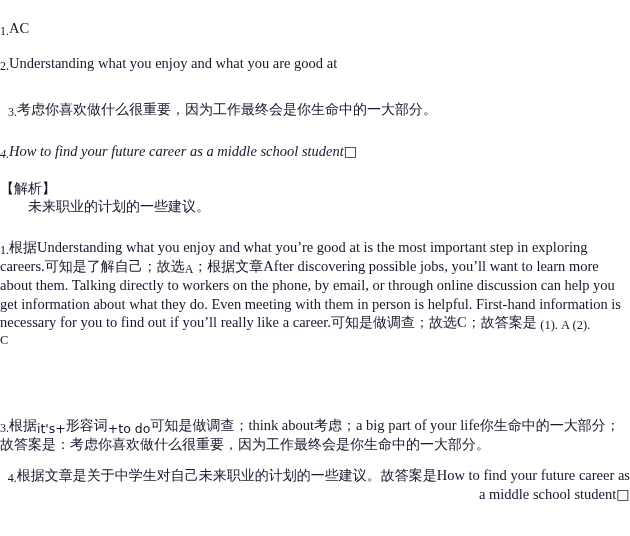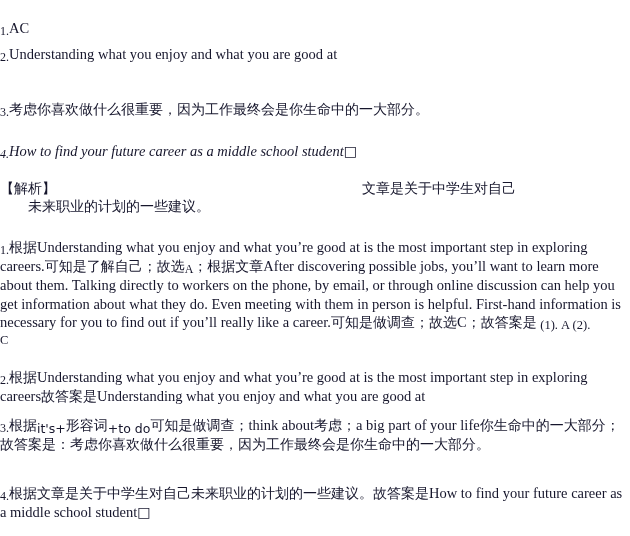--- a/index.html
+++ b/index.html
@@ -94,54 +94,50 @@
 </style>
 </head>
 <body>
 
 <div class="page">
 
   <div class="line" style="top:20px;">
     <span class="idx en">1.</span><span class="en">AC</span>
   </div>
 
-  <div class="line" style="top:46px;">
+  <div class="line" style="top:55px;">
     <span class="idx en">2.</span><span class="en">Understanding what you enjoy and what you are good at</span>
   </div>
 
-  <div class="line" style="top:101px;">
+  <div class="line" style="top:101px;padding-left:8px;">
     <span class="idx en">3.</span><span class="cjk">考虑你喜欢做什么很重要，因为工作最终会是你生命中的一大部分。</span>
   </div>
 
   <div class="line" style="top:143px;font-style:italic;">
     <span class="idx en">4.</span><span class="en">How to find your future career as a middle school student</span><span class="tofu">□</span>
   </div>
 
   <div class="hdr-row" style="top:180px;">
     <span class="bracket">【解析】</span>
-    <span class="cjk">文章是关于中学生对自己</span>
   </div>
 
   <div class="line" style="top:198px;margin-left:28px;">
     <span class="cjk">未来职业的计划的一些建议。</span>
   </div>
 
   <div class="para" style="top:238px;">
     <span class="idx en">1.</span><span class="cjk">根据</span><span class="en">Understanding what you enjoy and what you’re good at is the most important step in exploring careers.</span><span class="cjk">可知是了解自己；故选</span><span class="idx en">A</span><span class="cjk">；根据文章</span><span class="en">After discovering possible jobs, you’ll want to learn more about them. Talking directly to workers on the phone, by email, or through online discussion can help you get information about what they do. Even meeting with them in person is helpful. First-hand information is necessary for you to find out if you’ll really like a career.</span><span class="cjk">可知是做调查；故选</span><span class="en">C</span><span class="cjk">；故答案是</span> <span class="small en">(1). A (2).</span>
   </div>
 
   <div class="line" style="top:329px;">
     <span class="small en">C</span>
   </div>
 
-  <div class="para" style="top:368px;">
-    <span class="idx en">2.</span><span class="cjk">根据</span><span class="en">Understanding what you enjoy and what you’re good at is the most important step in exploring careers</span><span class="cjk">故答案是</span><span class="en">Understanding what you enjoy and what you are good at</span>
-  </div>
 
   <div class="para" style="top:416px;">
     <span class="idx en">3.</span><span class="cjk">根据</span><span class="sanssm">it's+</span><span class="cjk">形容词</span><span class="sanssm">+to do</span><span class="cjk">可知是做调查；</span><span class="en">think about</span><span class="cjk">考虑；</span><span class="en">a big part of your life</span><span class="cjk">你生命中的一大部分；故答案是：考虑你喜欢做什么很重要，因为工作最终会是你生命中的一大部分。</span>
   </div>
 
-  <div class="para" style="top:484px;">
+  <div class="para" style="top:466px;text-align:right;">
     <span class="idx en">4.</span><span class="cjk">根据文章是关于中学生对自己未来职业的计划的一些建议。故答案是</span><span class="en">How to find your future career as a middle school student</span><span class="tofu">□</span>
   </div>
 
 </div>
 
 </body></html>

